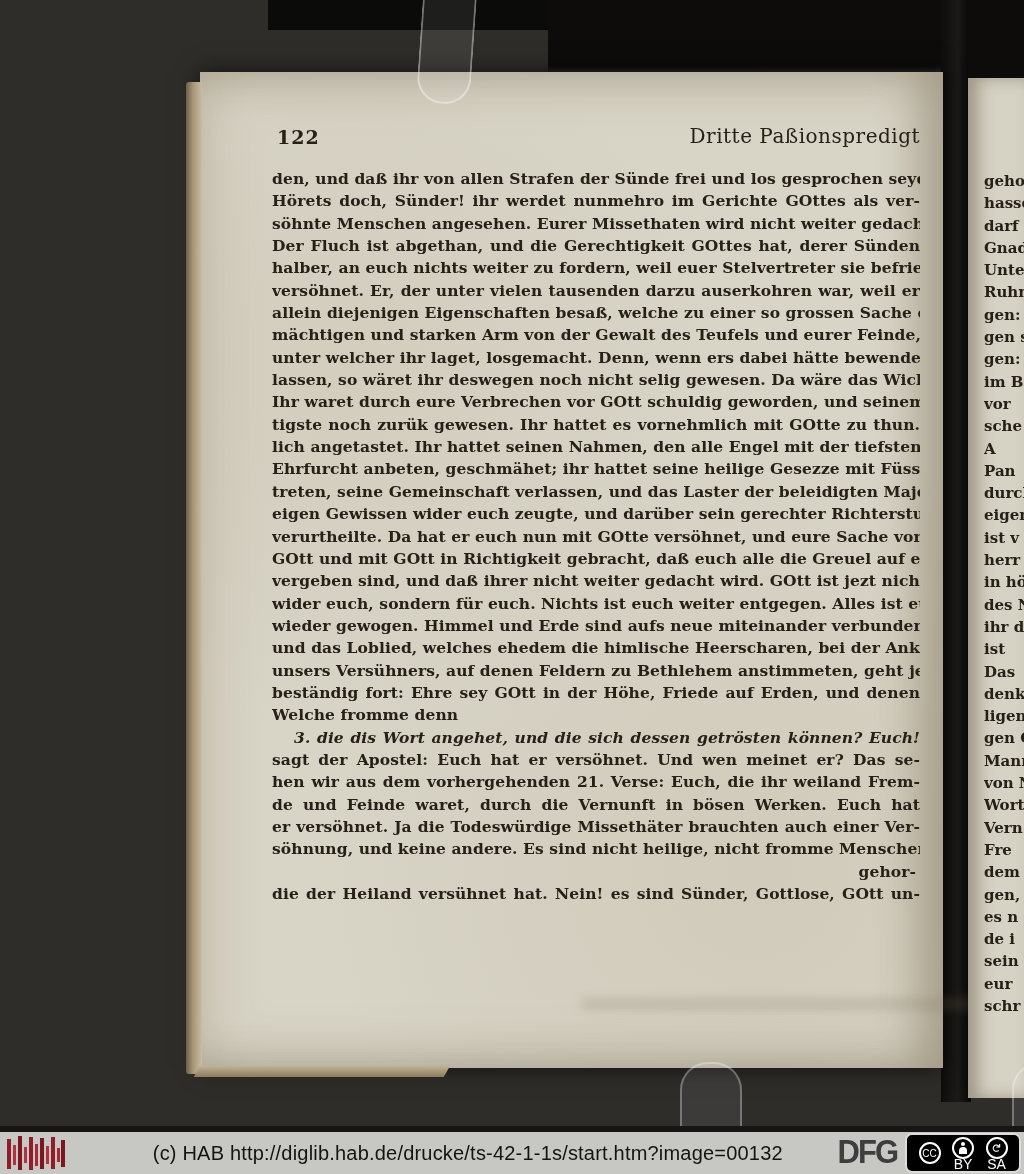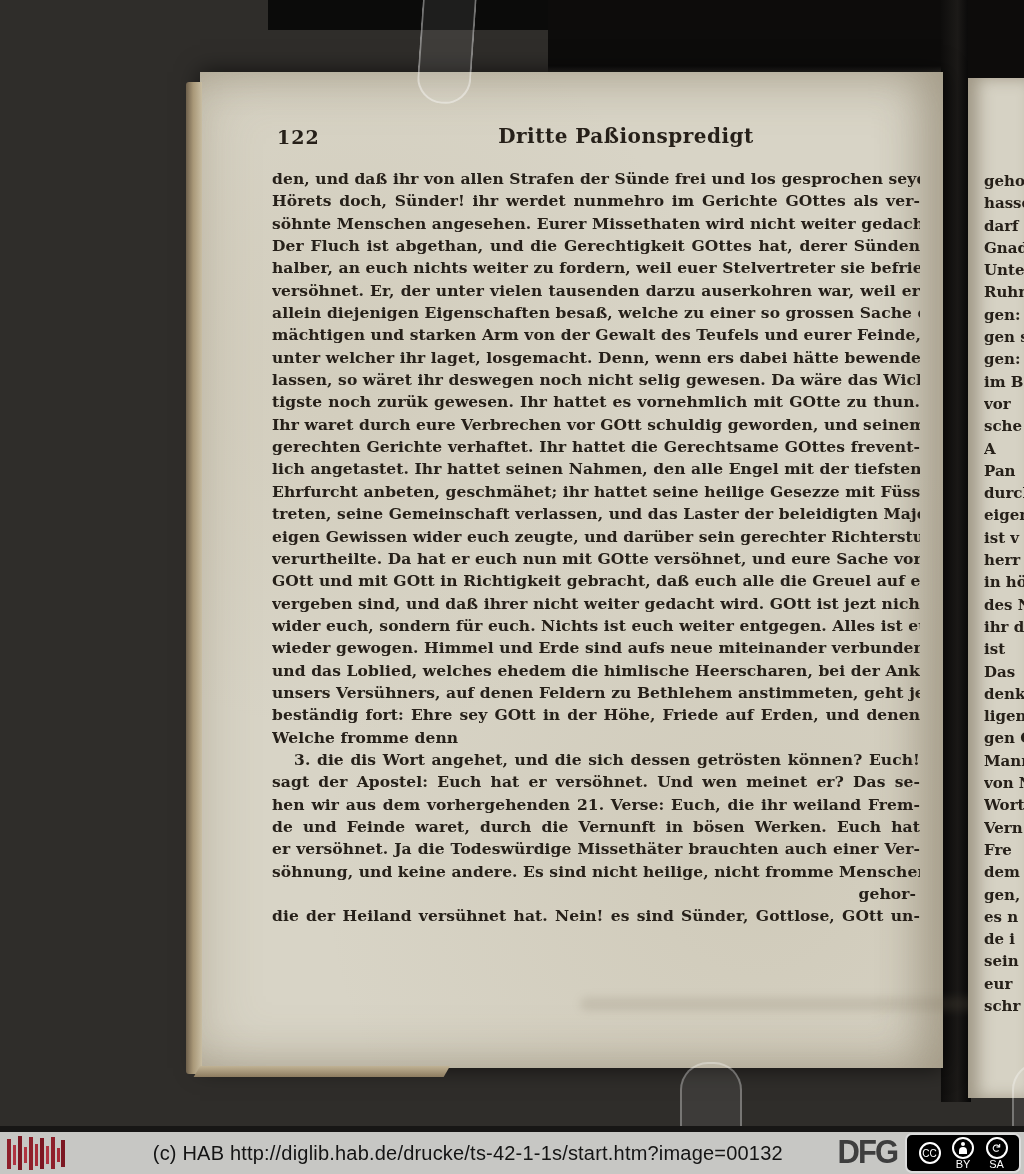--- a/index.html
+++ b/index.html
@@ -28,28 +28,28 @@
   .page-edge-bottom{position:absolute;left:200px;top:1066px;width:250px;height:11px;
          background:linear-gradient(#c0b294,#8d7c60);transform:skewX(-30deg);transform-origin:left top;}
   .page{position:absolute;left:200px;top:72px;width:743px;height:996px;background:#d8d4c6;
          box-shadow:0 0 22px rgba(0,0,0,.65), inset 0 0 60px rgba(120,105,75,.28), inset -26px 0 40px rgba(95,82,60,.30);
          background-image:radial-gradient(circle at 20% 30%, rgba(160,145,110,.10), rgba(0,0,0,0) 40%),
                           radial-gradient(circle at 75% 80%, rgba(150,135,100,.12), rgba(0,0,0,0) 45%);}
   .ghost-streak{position:absolute;left:380px;top:925px;width:420px;height:14px;
          background:rgba(120,110,90,.35);filter:blur(4px);opacity:.5;border-radius:7px;}
   .page-head{position:absolute;left:72px;top:52px;width:648px;height:30px;color:#262019;}
   .pageno{position:absolute;left:5px;top:2px;font-size:19px;font-weight:bold;letter-spacing:1px;}
-  .running{position:absolute;left:0;top:0;width:100%;text-align:center;font-size:20px;font-weight:bold;
+  .running{position:absolute;left:0;top:0;width:100%;text-align:right;font-size:20px;font-weight:normal;
          padding-left:60px;box-sizing:border-box;letter-spacing:.5px;}
   .body-text{position:absolute;left:72px;top:96px;width:648px;height:860px;overflow:hidden;
          color:#262019;font-size:15.5px;font-weight:bold;}
   .body-text .line{height:22.35px;line-height:22.35px;white-space:nowrap;
          text-align:justify;text-align-last:justify;letter-spacing:.1px;}
   .body-text .line.plain{text-align-last:left;}
-  .body-text .line.indent{text-indent:22px;}
+  .body-text .line.indent{text-indent:22px;font-style:italic;}
   .body-text .line.catchword{text-align-last:right;padding-right:4px;}
   
   .next-page{position:absolute;left:968px;top:78px;width:56px;height:1020px;background:#d6d2c4;
          box-shadow:inset 10px 0 16px rgba(95,82,60,.45);}
   .next-page-black{position:absolute;left:968px;top:0;width:56px;height:80px;background:#0d0c0b;}
   .frag-col{position:absolute;left:16px;top:92px;width:40px;overflow:hidden;color:#262019;
          font-size:15px;font-weight:bold;}
   .frag-col .frag{height:22.3px;line-height:22.3px;white-space:nowrap;}
   
   .footer{position:absolute;left:0;top:1132px;width:1024px;height:42px;background:#c7c7c4;
@@ -59,21 +59,21 @@
   .copyright{flex:1 1 auto;text-align:center;color:#141414;font-size:20px;letter-spacing:.2px;
          padding-left:40px;}
   .dfg{flex:0 0 auto;font-size:31px;font-weight:800;color:#3e3e3e;letter-spacing:-2px;
          font-family:"Liberation Sans", sans-serif;margin:0 8px 0 10px;transform:scaleY(1.05);}
   .cc-badge{flex:0 0 auto;width:112px;height:36px;background:#000;border:2px solid #dcdcdc;
          border-radius:7px;margin-right:3px;display:flex;align-items:center;justify-content:space-evenly;}
   .cc-item{display:flex;flex-direction:column;align-items:center;color:#fff;}
   .cc-circle{width:22px;height:22px;border:2px solid #fff;border-radius:50%;display:flex;
          align-items:center;justify-content:center;font-family:"Liberation Sans", sans-serif;
          font-size:10px;font-weight:normal;color:#fff;box-sizing:border-box;}
-  .cc-sub{font-size:11px;font-family:"Liberation Sans", sans-serif;line-height:9px;margin-top:1px;}
+  .cc-sub{font-size:14px;font-family:"Liberation Sans", sans-serif;line-height:9px;margin-top:1px;}
   .person{width:8px;height:12px;position:relative;}
   .person:before{content:"";position:absolute;left:2px;top:0;width:4px;height:4px;background:#fff;border-radius:50%;}
   .person:after{content:"";position:absolute;left:0;top:5px;width:8px;height:7px;background:#fff;
          border-radius:4px 4px 0 0;}
   .sa-glyph{font-size:12px;line-height:12px;transform:rotate(90deg);}
 </style>
 </head>
 <body>
 
 <div class="scene">
@@ -91,23 +91,22 @@
         <div class="line justify">den, und daß ihr von allen Strafen der Sünde frei und los gesprochen seyd.</div>
         <div class="line justify">Hörets doch, Sünder! ihr werdet nunmehro im Gerichte GOttes als ver-</div>
         <div class="line justify">söhnte Menschen angesehen.  Eurer Missethaten wird nicht weiter gedacht.</div>
         <div class="line justify">Der Fluch ist abgethan, und die Gerechtigkeit GOttes hat, derer Sünden</div>
         <div class="line justify">halber, an euch nichts weiter zu fordern, weil euer Stelvertreter sie befriediget</div>
         <div class="line justify">versöhnet.  Er, der unter vielen tausenden darzu auserkohren war, weil er</div>
         <div class="line justify">allein diejenigen Eigenschaften besaß, welche zu einer so grossen Sache erfor-</div>
         <div class="line justify">mächtigen und starken Arm von der Gewalt des Teufels und eurer Feinde,</div>
         <div class="line justify">unter welcher ihr laget, losgemacht.  Denn, wenn ers dabei hätte bewenden</div>
         <div class="line justify">lassen, so wäret ihr deswegen noch nicht selig gewesen.  Da wäre das Wich-</div>
+        <div class="line justify">Ihr waret durch eure Verbrechen vor GOtt schuldig geworden, und seinem</div>
         <div class="line justify">tigste noch zurük gewesen.  Ihr hattet es vornehmlich mit GOtte zu thun.</div>
-        <div class="line justify">Ihr waret durch eure Verbrechen vor GOtt schuldig geworden, und seinem</div>
-        <div class="line justify">gerechten Gerichte verhaftet.  Ihr hattet die Gerechtsame GOttes frevent-</div>
         <div class="line justify">lich angetastet.  Ihr hattet seinen Nahmen, den alle Engel mit der tiefsten</div>
         <div class="line justify">Ehrfurcht anbeten, geschmähet; ihr hattet seine heilige Gesezze mit Füssen ge-</div>
         <div class="line justify">treten, seine Gemeinschaft verlassen, und das Laster der beleidigten Majestät</div>
         <div class="line justify">eigen Gewissen wider euch zeugte, und darüber sein gerechter Richterstuhl euch</div>
         <div class="line justify">verurtheilte. Da hat er euch nun mit GOtte versöhnet, und eure Sache vor</div>
         <div class="line justify">GOtt und mit GOtt in Richtigkeit gebracht, daß euch alle die Greuel auf ewig</div>
         <div class="line justify">vergeben sind, und daß ihrer nicht weiter gedacht wird.  GOtt ist jezt nicht mehr</div>
         <div class="line justify">wider euch, sondern für euch.  Nichts ist euch weiter entgegen.  Alles ist euch</div>
         <div class="line justify">wieder gewogen.  Himmel und Erde sind aufs neue miteinander verbunden,</div>
         <div class="line justify">und das Loblied, welches ehedem die himlische Heerscharen, bei der Ankunft</div>

